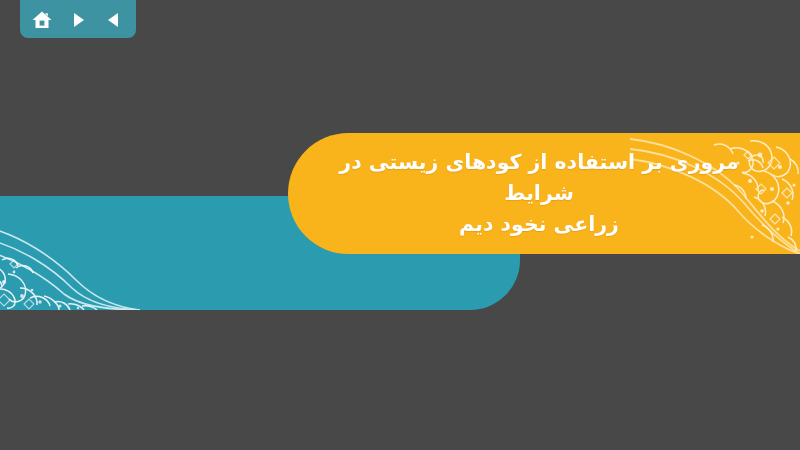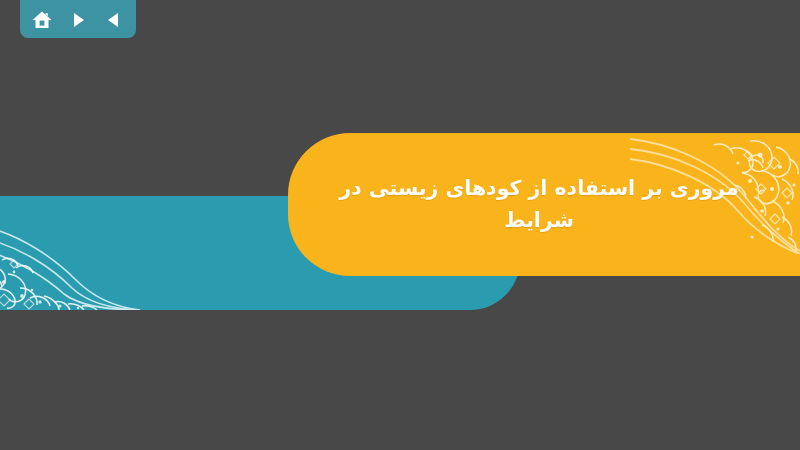--- a/index.html
+++ b/index.html
@@ -40,21 +40,21 @@
     overflow:hidden;z-index:10;
   }
   .teal-orn{
     position:absolute;left:0;bottom:0;
     width:150px;height:100px;opacity:.95;
   }
 
   
   .yellow-banner{
     position:absolute;left:288px;top:133px;
-    width:512px;height:143px;
+    width:512px;height:121px;
     background:#f9b41b;
     border-top-left-radius:62px;
     border-bottom-left-radius:62px;
     border-top-right-radius:0;border-bottom-right-radius:0;
     overflow:hidden;z-index:20;
   }
   .yellow-orn{
     position:absolute;right:0;top:0;
     width:170px;height:121px;opacity:.92;
   }
@@ -160,20 +160,21 @@
         <path d="M138 30 l6 -6 l6 6 l-6 6 z"></path>
         <path d="M126 56 l5 -5 l5 5 l-5 5 z"></path>
         <path d="M152 60 l5 -5 l5 5 l-5 5 z"></path>
         <path d="M140 86 l5 -5 l5 5 l-5 5 z"></path>
         <path d="M114 22 l4 -4 l4 4 l-4 4 z"></path>
       </g>
     </svg>
 
     <div class="title">
       <span>مروری بر استفاده از کودهای زیستی در شرایط</span>
+      <span>زراعی نخود دیم</span>
     </div>
   </div>
 
   <div class="navbar">
 
     <div class="navbtn">
       <span>
         <svg width="20" height="20" viewBox="0 0 20 20" aria-hidden="true">
           <polygon points="14,3 14,17 4,10" fill="#ffffff"></polygon>
         </svg>

